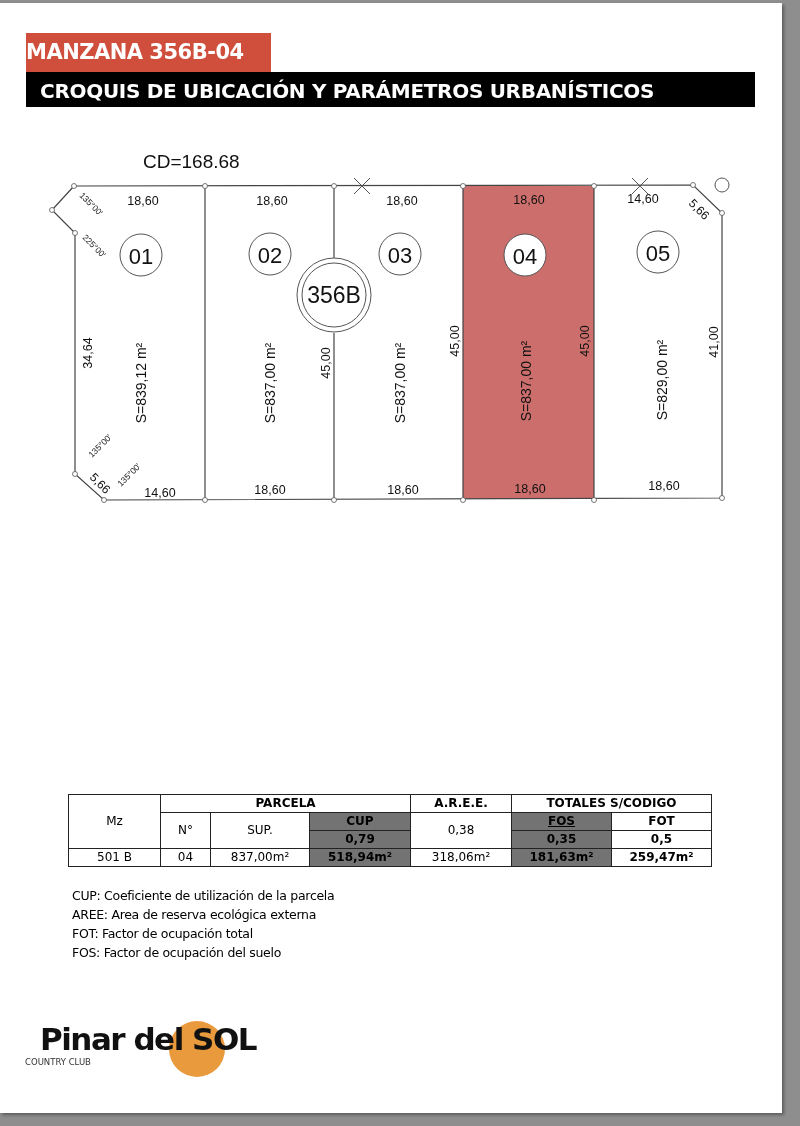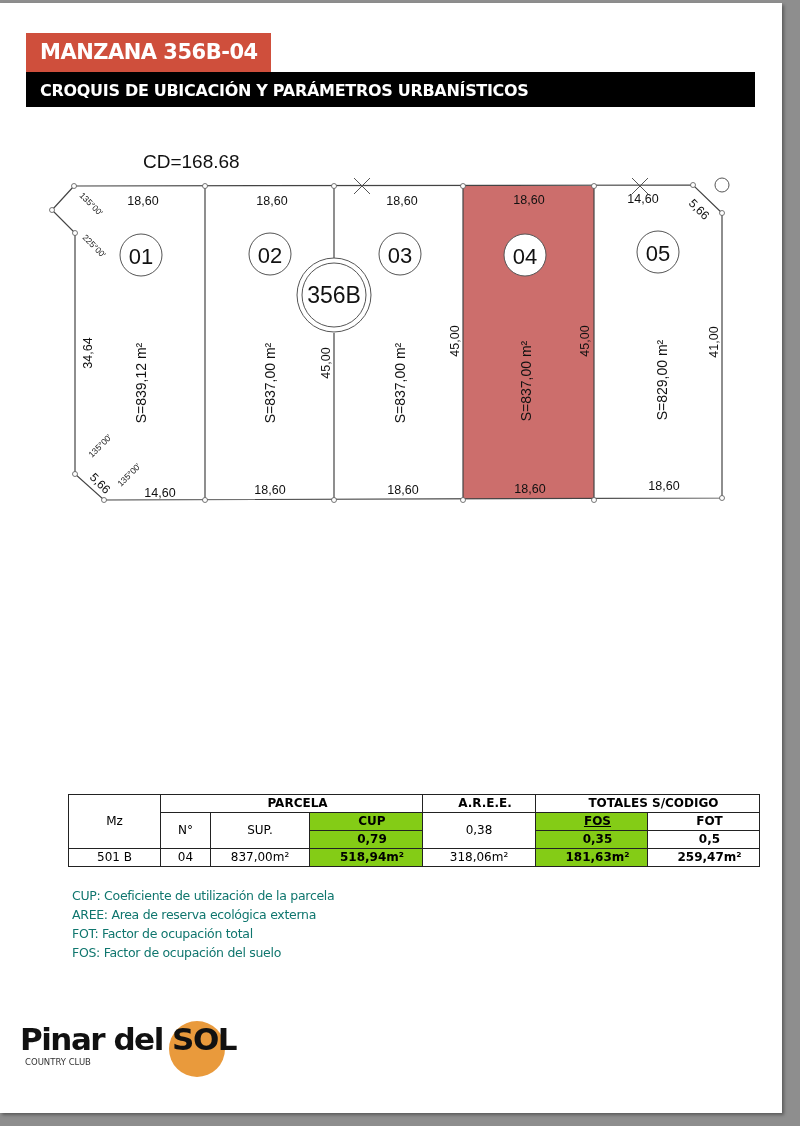--- a/index.html
+++ b/index.html
@@ -1,28 +1,28 @@
 <!DOCTYPE html>
 <html><head>
 <meta charset="utf-8">
 <style>
   html,body{margin:0;padding:0;}
   body{width:800px;height:1126px;background:#8e8e8e;position:relative;overflow:hidden;font-family:"Liberation Sans",sans-serif;}
   .page{position:absolute;left:0;top:3px;width:782px;height:1110px;background:#fff;box-shadow:2px 2px 3px rgba(0,0,0,0.35);}
-  .title-red{position:absolute;left:26px;top:30px;width:245px;height:39px;background:#cf4f3c;color:#fff;font-family:"DejaVu Sans",sans-serif;font-weight:bold;font-size:21px;line-height:39px;padding-left:14px;box-sizing:border-box;letter-spacing:-0.5px;}
-  .title-black{position:absolute;left:26px;top:69px;width:729px;height:35px;background:#000;color:#fff;font-family:"DejaVu Sans",sans-serif;font-weight:bold;font-size:16px;line-height:38px;padding-left:14px;box-sizing:border-box;letter-spacing:-0.3px;}
+  .title-red{position:absolute;left:26px;top:30px;width:245px;height:39px;background:#cf4f3c;color:#fff;font-family:"DejaVu Sans",sans-serif;font-weight:bold;font-size:21px;line-height:39px;box-sizing:border-box;letter-spacing:-0.5px;}
+  .title-black{position:absolute;left:26px;top:69px;width:729px;height:35px;background:#000;color:#fff;font-family:"DejaVu Sans",sans-serif;font-weight:bold;font-size:20px;line-height:38px;padding-left:14px;box-sizing:border-box;letter-spacing:-0.3px;}
   .plan{position:absolute;left:0;top:0;}
   .plan text{font-family:"Liberation Sans",sans-serif;fill:#111;}
   table.params{position:absolute;left:68px;top:791px;border-collapse:collapse;font-family:"DejaVu Sans",sans-serif;font-size:12px;}
   table.params td{border:1.5px solid #222;text-align:center;padding:0;height:17px;line-height:15px;}
-  table.params td.b{font-weight:bold;padding-left:12px;}
-  table.params td.g{background:#84cc16;}
-  .legend{position:absolute;left:72px;top:883px;font-family:"DejaVu Sans",sans-serif;font-size:12.5px;line-height:19px;color:#0f766e;letter-spacing:-0.3px;}
+  table.params td.b{font-weight:bold;}
+  table.params td.g{background:#737373;}
+  .legend{position:absolute;left:72px;top:883px;font-family:"DejaVu Sans",sans-serif;font-size:12.5px;line-height:19px;color:#000000;letter-spacing:-0.3px;}
   .logo{position:absolute;left:20px;top:1018px;}
-  .logo .name{font-family:"DejaVu Sans",sans-serif;font-weight:bold;font-size:31px;letter-spacing:-1.5px;color:#111;position:relative;z-index:2;line-height:36px;}
+  .logo .name{font-family:"DejaVu Sans",sans-serif;font-weight:bold;font-size:31px;letter-spacing:-1.5px;color:#111;position:relative;z-index:2;line-height:36px;margin-left:20px;}
   .logo .sun{position:absolute;left:149px;top:0px;width:56px;height:56px;border-radius:50%;background:#e99a3c;z-index:1;}
   .logo .sub{font-family:"DejaVu Sans",sans-serif;font-size:8.5px;color:#333;margin-left:5px;position:relative;z-index:2;}
 </style>
 </head>
 <body>
 
 <div class="page">
 
   <div class="title-red">MANZANA 356B-04</div>
   <div class="title-black">CROQUIS DE UBICACIÓN Y PARÁMETROS URBANÍSTICOS</div>

